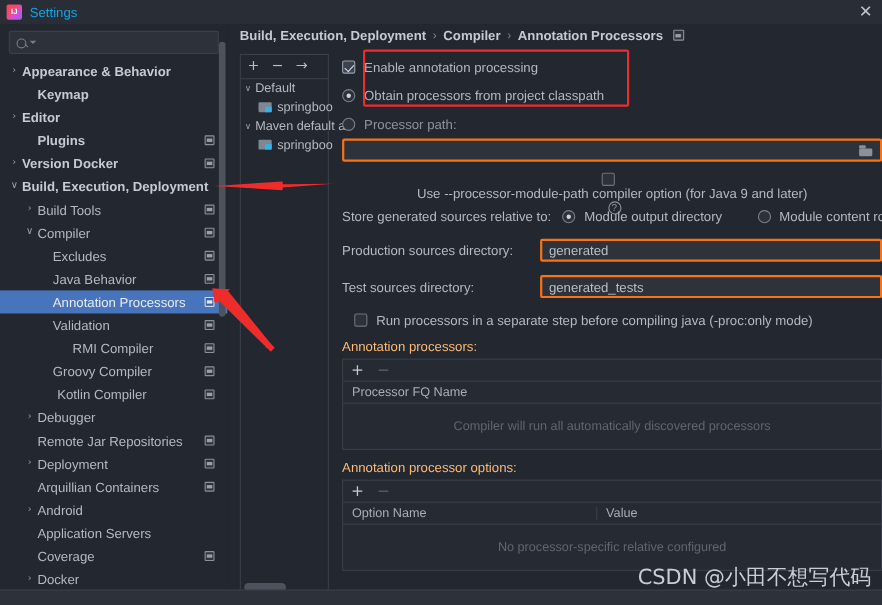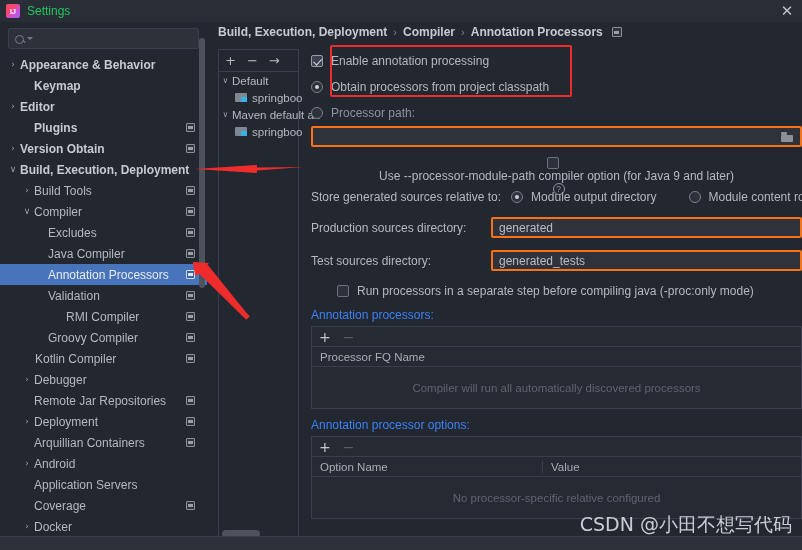--- a/index.html
+++ b/index.html
@@ -30,21 +30,21 @@
     position: relative;
     flex: 0 0 auto;
   }
   .title-icon::after {
     content: "IJ";
     position: absolute; left: 0; top: 0; right: 0; bottom: 0;
     font-size: 7px; color: #fff; font-weight: bold;
     display: flex; align-items: center; justify-content: center;
     font-family: "Liberation Sans", sans-serif;
   }
-  .title-text { font-size: 12px; color: #22c55e; }
+  .title-text { font-size: 12px; color: #0ea5e9; }
   .title-close {
     position: absolute; right: 7px; top: 3px;
     width: 16px; height: 16px;
     color: #c0c4ca; font-size: 15px; line-height: 16px; text-align: center;
     font-family: "Liberation Sans", sans-serif;
   }
 
   
   .sidebar {
     position: absolute; left: 0; top: 22px; width: 207px; height: 528px;
@@ -211,21 +211,21 @@
     content: ""; position: absolute; left: 0; top: 0px;
     width: 6px; height: 3px; background: #8b9199; border-radius: 1px;
   }
   .help-icon {
     display: inline-block; width: 12px; height: 12px; border-radius: 50%;
     border: 1px solid #8d939c; color: #8d939c; font-size: 9px;
     text-align: center; line-height: 10px; margin-left: 4px;
     vertical-align: middle; font-family: "Liberation Sans", sans-serif;
   }
 
-  .section-label { font-size: 12px; color: #3b82f6; }
+  .section-label { font-size: 12px; color: #fdba74; }
 
   .table-box { border: 1px solid #3a3f4b; background: #262a33; }
   .table-toolbar {
     height: 20px; display: flex; align-items: center; padding-left: 7px; gap: 12px;
     border-bottom: 1px solid #3a3f4b;
   }
   .table-toolbar .plus { color: #c3c8cf; font-size: 14px; line-height: 1; font-family: "DejaVu Sans", sans-serif; }
   .table-toolbar .minus { color: #5c6069; font-size: 14px; line-height: 1; font-family: "DejaVu Sans", sans-serif; }
   .table-head {
     height: 20px; display: flex; align-items: center;
@@ -287,21 +287,21 @@
           <span class="arrow">›</span>
           <span class="tree-label">Editor</span>
         </div>
         <div class="tree-row bold" style="padding-left: 20px;">
           <span class="arrow none">&nbsp;</span>
           <span class="tree-label">Plugins</span>
           <span class="tree-badge"></span>
         </div>
         <div class="tree-row bold" style="padding-left: 6px;">
           <span class="arrow">›</span>
-          <span class="tree-label">Version Obtain</span>
+          <span class="tree-label">Version Docker</span>
           <span class="tree-badge"></span>
         </div>
         <div class="tree-row bold" style="padding-left: 6px;">
           <span class="arrow">∨</span>
           <span class="tree-label">Build, Execution, Deployment</span>
         </div>
         <div class="tree-row" style="padding-left: 20px;">
           <span class="arrow">›</span>
           <span class="tree-label">Build Tools</span>
           <span class="tree-badge"></span>
@@ -311,21 +311,21 @@
           <span class="tree-label">Compiler</span>
           <span class="tree-badge"></span>
         </div>
         <div class="tree-row" style="padding-left: 34px;">
           <span class="arrow none">&nbsp;</span>
           <span class="tree-label">Excludes</span>
           <span class="tree-badge"></span>
         </div>
         <div class="tree-row" style="padding-left: 34px;">
           <span class="arrow none">&nbsp;</span>
-          <span class="tree-label">Java Compiler</span>
+          <span class="tree-label">Java Behavior</span>
           <span class="tree-badge"></span>
         </div>
         <div class="tree-row selected" style="padding-left: 34px;">
           <span class="arrow none">&nbsp;</span>
           <span class="tree-label">Annotation Processors</span>
           <span class="tree-badge"></span>
         </div>
         <div class="tree-row" style="padding-left: 34px;">
           <span class="arrow none">&nbsp;</span>
           <span class="tree-label">Validation</span>
@@ -334,21 +334,21 @@
         <div class="tree-row" style="padding-left: 52px; align-items: center;">
           <span class="arrow none">&nbsp;</span>
           <span class="tree-label">RMI Compiler</span>
           <span class="tree-badge"></span>
         </div>
         <div class="tree-row" style="padding-left: 34px;">
           <span class="arrow none">&nbsp;</span>
           <span class="tree-label">Groovy Compiler</span>
           <span class="tree-badge"></span>
         </div>
-        <div class="tree-row" style="padding-left: 21px;">
+        <div class="tree-row" style="padding-left: 38px;">
           <span class="arrow none">&nbsp;</span>
           <span class="tree-label">Kotlin Compiler</span>
           <span class="tree-badge"></span>
         </div>
         <div class="tree-row" style="padding-left: 20px;">
           <span class="arrow">›</span>
           <span class="tree-label">Debugger</span>
         </div>
         <div class="tree-row" style="padding-left: 20px;">
           <span class="arrow none">&nbsp;</span>
@@ -474,21 +474,21 @@
         </span>
       </div>
 
       <div class="row" style="height:21px;margin-top:12px;">
         <span class="lbl" style="width:180px;">Test sources directory:</span>
         <span class="textfield" style="width:311px;">
           <span>generated_tests</span>
         </span>
       </div>
 
-      <div class="row" style="height:18px;margin-top:11px;margin-left:26px;">
+      <div class="row" style="height:18px;margin-top:11px;margin-left:11px;">
         <span class="cb"></span>
         <span class="lbl">Run processors in a separate step before compiling java (-proc:only mode)</span>
       </div>
 
       <div class="section-label" style="margin-top:8px;">Annotation processors:</div>
 
       <div class="table-box" style="margin-top:4px;width:491px;height:83px;">
         <div class="table-toolbar">
           <span class="plus">+</span>
           <span class="minus">−</span>

